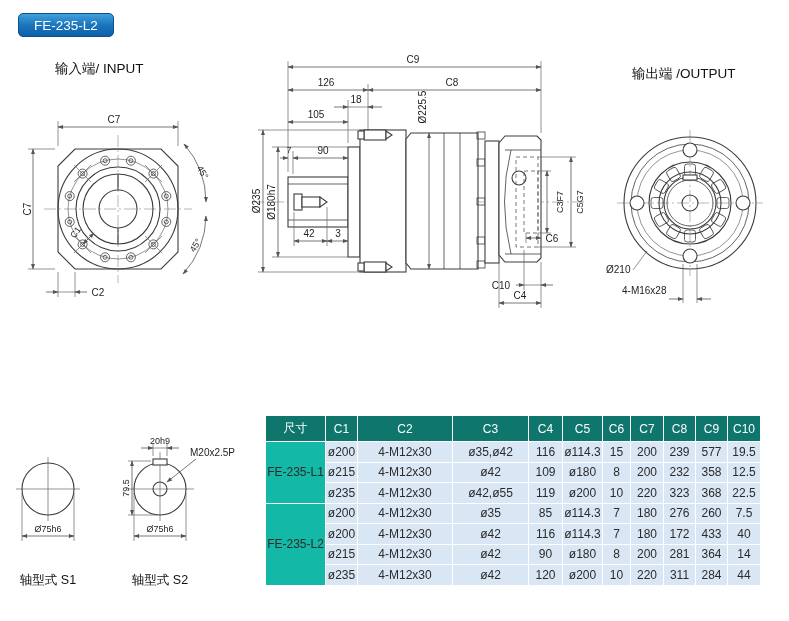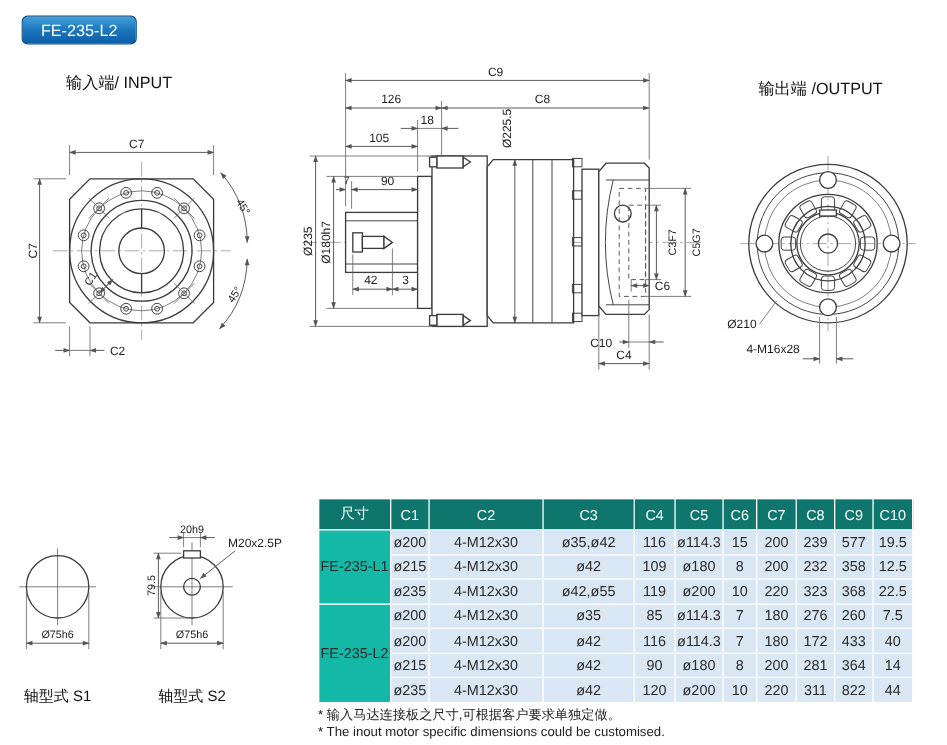--- a/index.html
+++ b/index.html
@@ -446,24 +446,20 @@
         </tr>
         <tr>
           <td>ø235</td>
           <td>4-M12x30</td>
           <td>ø42</td>
           <td>120</td>
           <td>ø200</td>
           <td>10</td>
           <td>220</td>
           <td>311</td>
-          <td>822</td>
+          <td>284</td>
           <td>44</td>
         </tr>
       </tbody>
   </table>
 
-  <div class="footnotes">
-    <div>* 输入马达连接板之尺寸,可根据客户要求单独定做。</div>
-    <div>* The inout motor  specific dimensions could be customised.</div>
-  </div>
 
 </div>
 
 </body></html>

